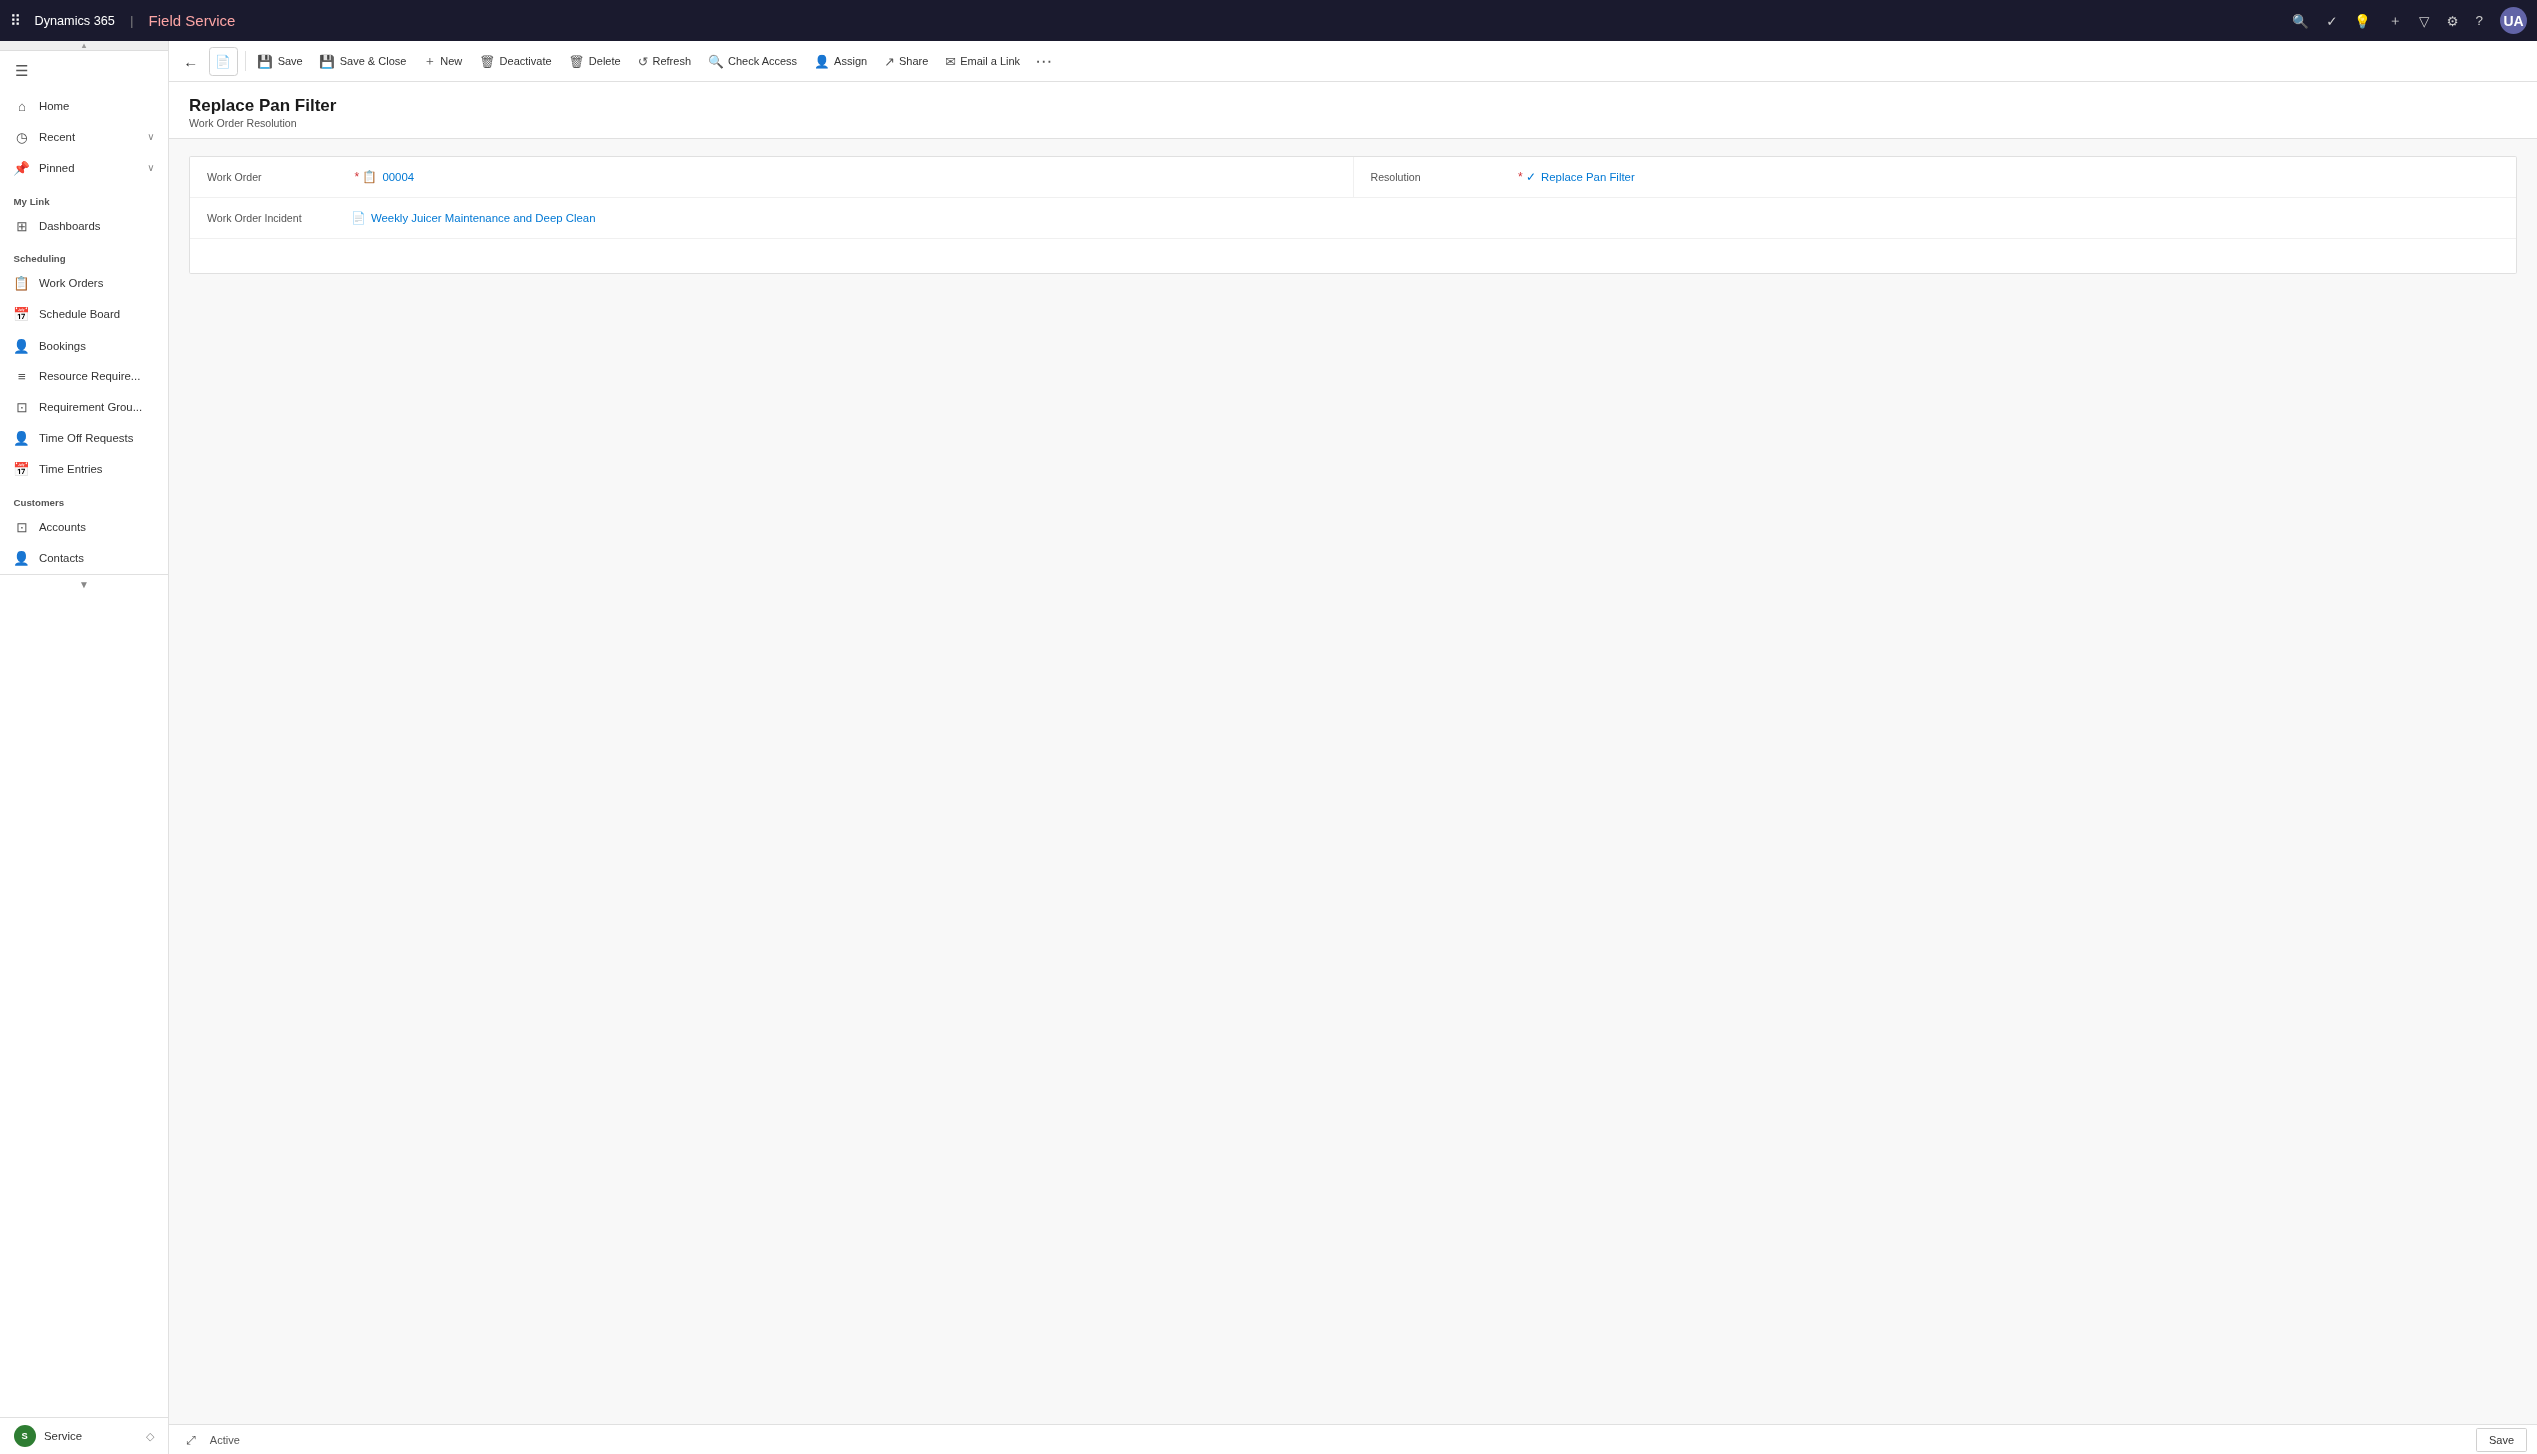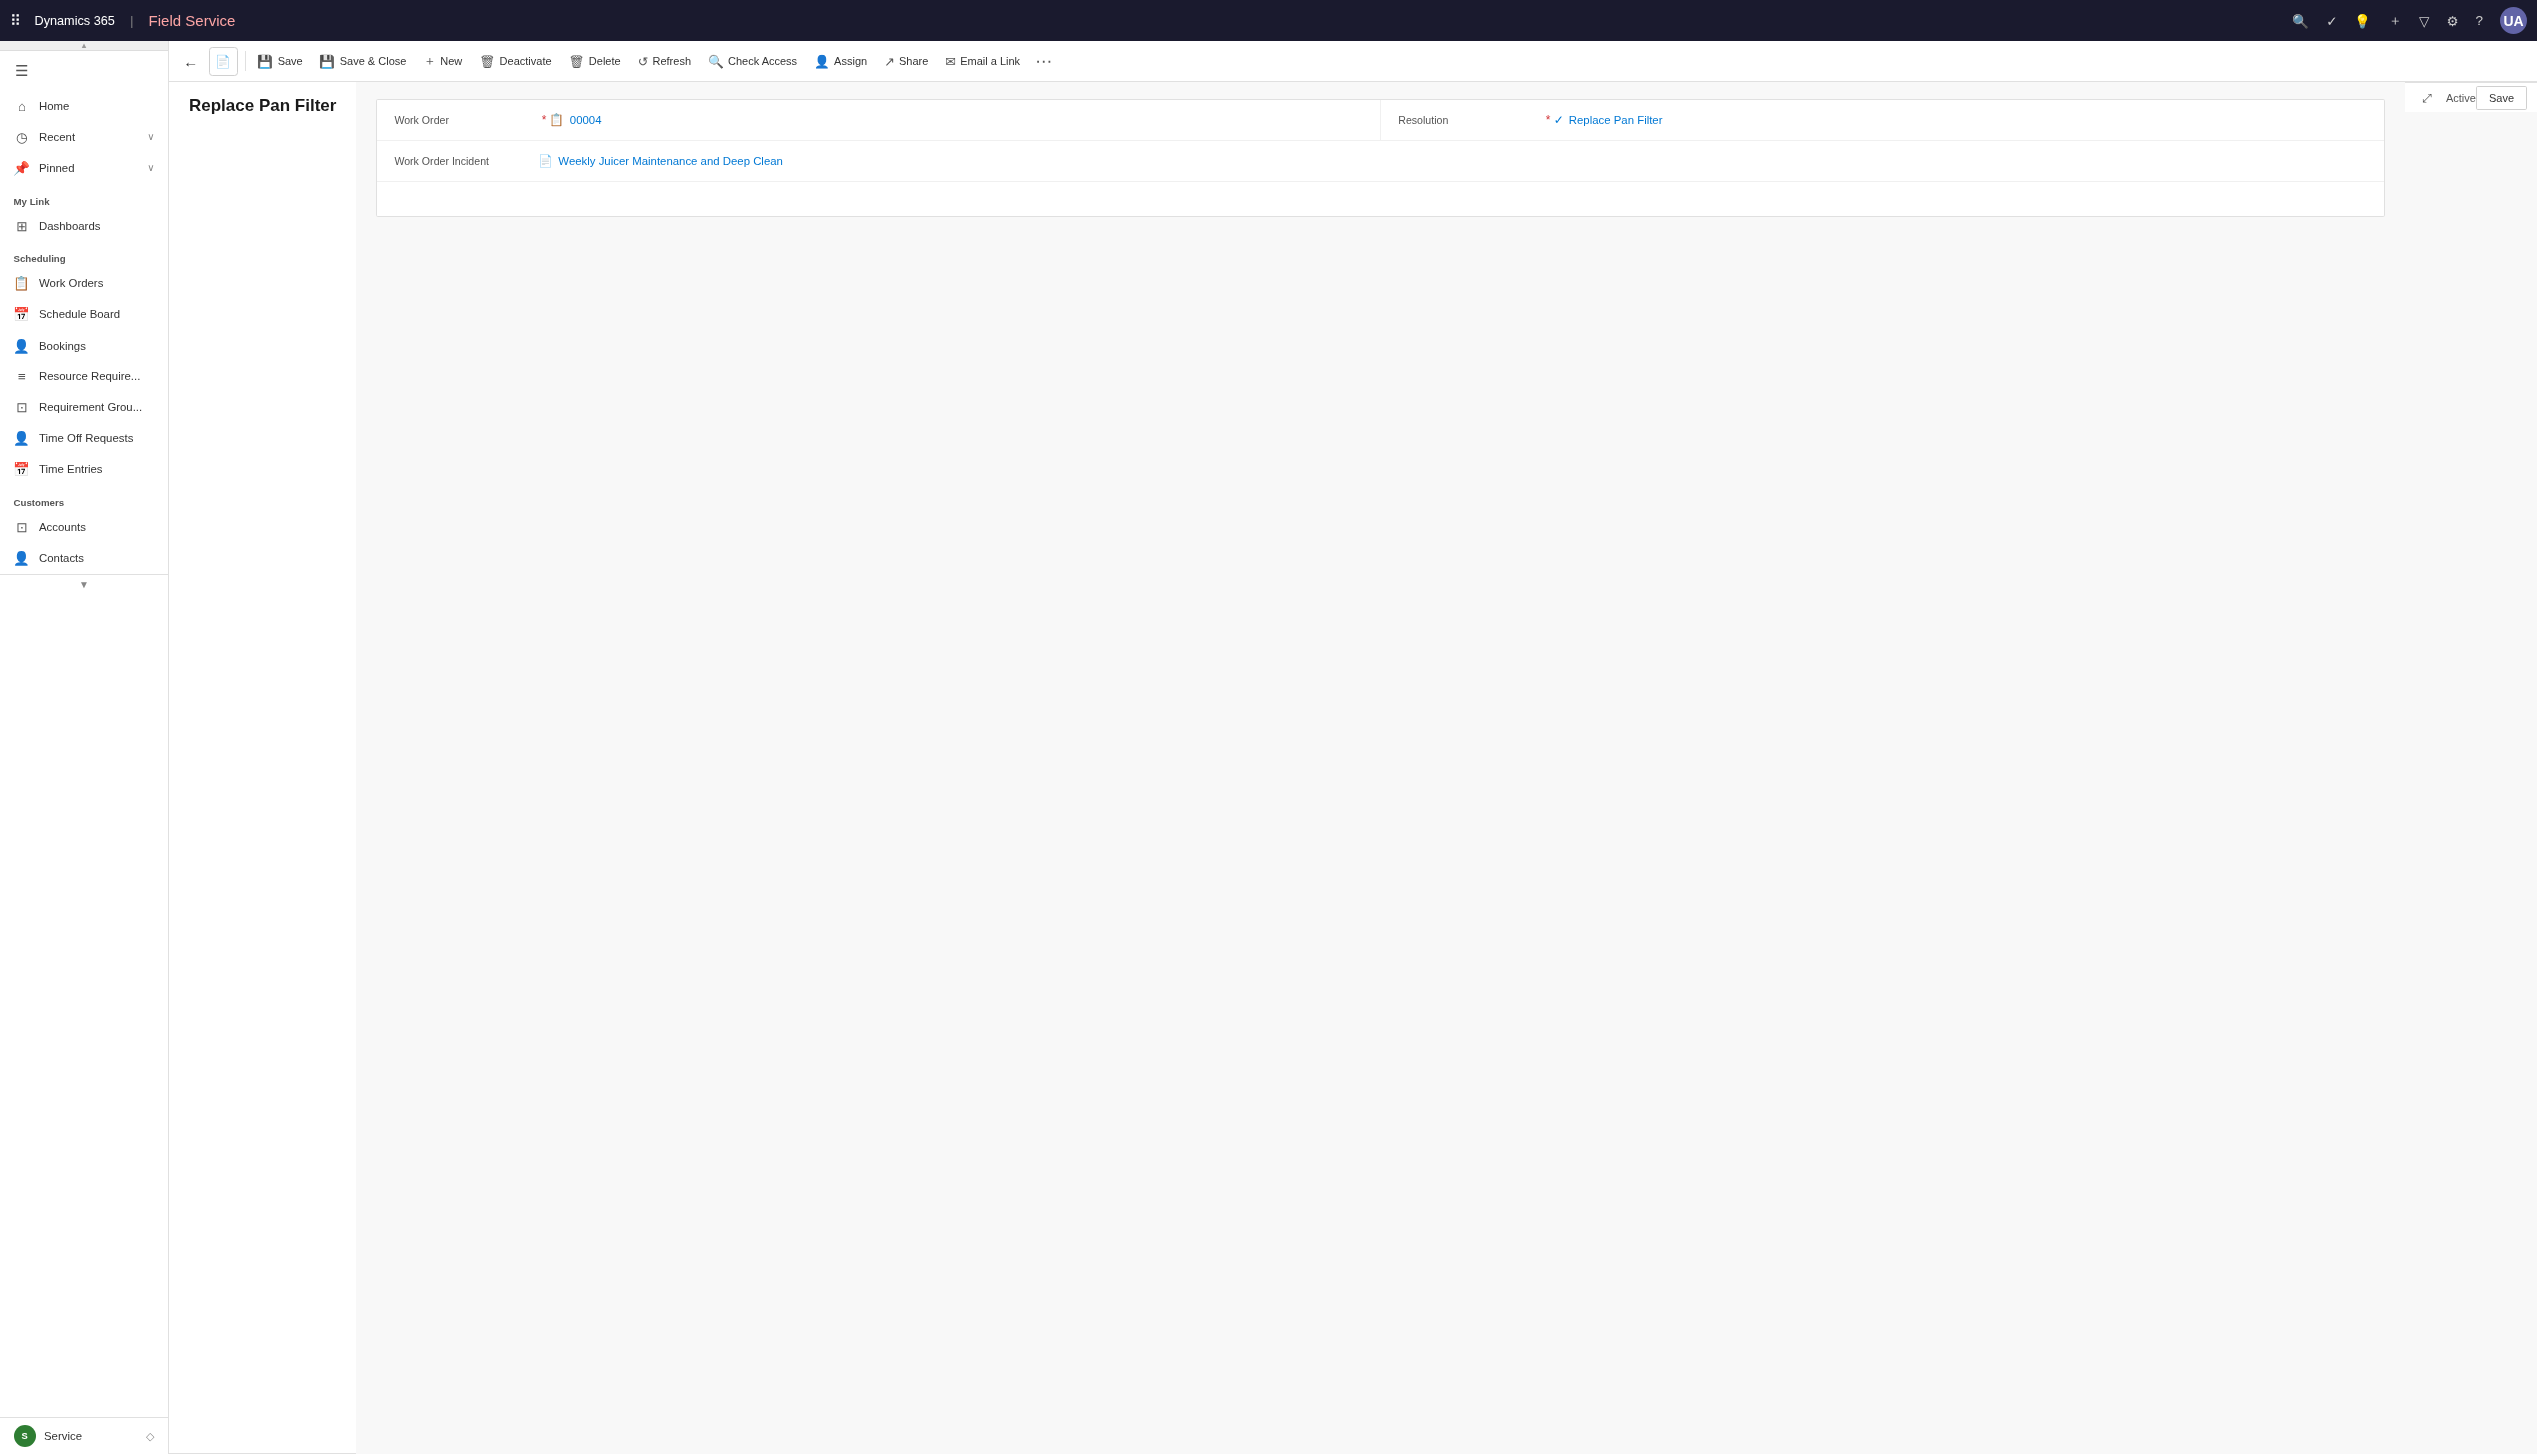--- a/index.html
+++ b/index.html
@@ -110,20 +110,21 @@
     }
     .sidebar-scroll-btn {
       height: 20px; display: flex; align-items: center; justify-content: center;
       cursor: pointer; border-top: 0.8px solid #e0e0e0; color: #888; font-size: 10px;
     }
 
     
     .content-area {
       flex: 1;
       display: flex;
+      flex-direction: column;
       overflow: hidden;
       background: #f8f8f8;
     }
     .page-header {
       background: #fff;
       padding: 13.5px 20px 0 20px;
       border-bottom: 0.8px solid #e0e0e0;
     }
     .page-title {
       font-size: 17px; font-weight: 600; color: #1a1a1a; margin-bottom: 1.7px;
@@ -341,20 +342,21 @@
         <span class="btn-icon">✉</span>
         <span>Email a Link</span>
       </button>
 
       <button class="cmd-more">⋯</button>
     </div>
 
     <div class="content-area">
       <div class="page-header">
         <div class="page-title">Replace Pan Filter</div>
+        <div class="page-subtitle">Work Order Resolution</div>
       </div>
 
       <div class="form-content">
         <div class="form-section">
 
           <div class="form-row">
             <div class="form-col">
               <span class="form-label">Work Order</span>
               <span class="form-required">*</span>
               <span class="form-value">

